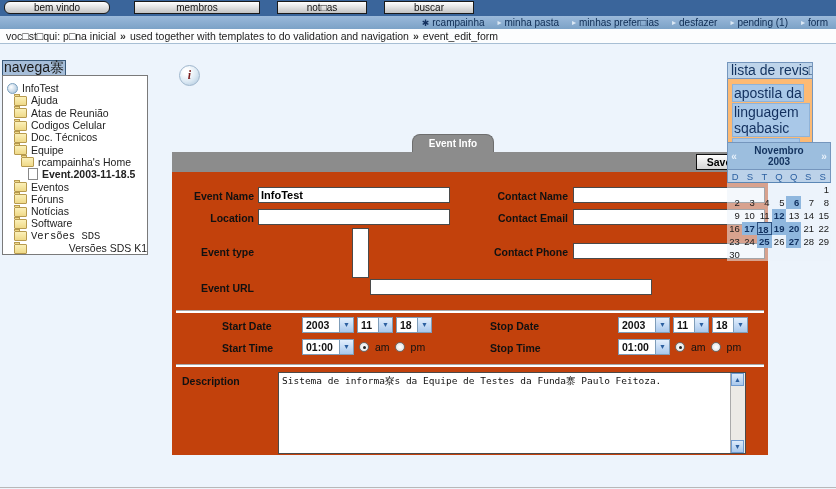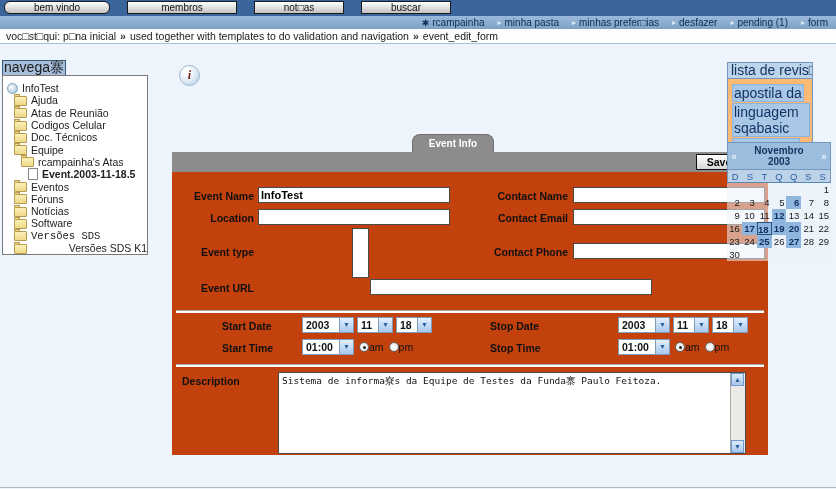--- a/index.html
+++ b/index.html
@@ -2,21 +2,21 @@
 <html><head>
 <meta charset="utf-8">
 <style>
   html,body{margin:0;padding:0;background:#fff;}
   .page{position:relative;width:836px;height:489px;background:#EDF4FC;font-family:"Liberation Sans",sans-serif;overflow:hidden;}
 
   
   .topbar{position:absolute;left:0;top:0;width:836px;height:16px;background:#3A659B;}
   .topbtn{position:relative;float:left;height:13px;margin-top:1px;border:1px solid #1a1a1a;background:linear-gradient(#ffffff,#c3c3c3);font-size:10px;line-height:11px;text-align:center;color:#111;padding:0;font-family:"Liberation Sans",sans-serif;cursor:pointer;}
   .topbtn:nth-child(1){width:106px;margin-left:4px;border-radius:6px;}
-  .topbtn:nth-child(2){width:110px;margin-left:17px;}
+  .topbtn:nth-child(2){width:126px;margin-left:24px;}
   .topbtn:nth-child(3){width:90px;margin-left:17px;}
   .topbtn:nth-child(4){width:90px;margin-left:17px;}
 
   
   .userbar{position:absolute;left:0;top:16px;width:836px;height:13px;background:linear-gradient(#9BB9DA,#7BA2C7);display:flex;justify-content:flex-end;align-items:center;gap:13px;padding-right:8px;box-sizing:border-box;font-size:10px;color:#0d2b52;}
   .ub-link{display:flex;align-items:center;gap:3px;cursor:pointer;white-space:nowrap;}
   .ub-icon{font-size:8px;color:#DDE9F5;}
   .ub-icon.user-star{color:#13305e;font-size:9px;}
 
   
@@ -68,21 +68,21 @@
   .tinput{position:absolute;height:16px;background:#fff;border:1px solid #4a4a4a;font-size:11px;padding:0 2px;box-sizing:border-box;font-family:"Liberation Sans",sans-serif;outline:none;}
   #inp-event-name{font-weight:bold;}
   .listbox{position:absolute;background:#fff;border:1px solid #4a4a4a;box-sizing:border-box;cursor:pointer;}
   .fsep{position:absolute;height:2px;background:#fff;border-top:1px solid #a9a9a9;}
 
   .grp{position:absolute;display:flex;gap:3px;align-items:center;}
   .xpsel{display:flex;height:16px;background:#fff;border:1px solid #7F9DB9;box-sizing:border-box;font-size:10.5px;cursor:pointer;}
   .xpsel .v{flex:1;padding:0 3px;line-height:14px;font-weight:bold;color:#111;}
   .xpsel .b{width:13px;background:linear-gradient(#E3EFFD,#A9C8EC);border-left:1px solid #7F9DB9;color:#2b5fa0;font-size:7px;line-height:13px;text-align:center;}
   .w52{width:52px;} .w36{width:36px;}
-  .radio{display:flex;align-items:center;gap:0;font-size:10.5px;color:#111;cursor:pointer;}
+  .radio{display:flex;align-items:center;gap:6px;font-size:10.5px;color:#111;cursor:pointer;}
   .rcirc{width:10px;height:10px;border-radius:50%;border:1px solid #6a6a6a;background:radial-gradient(#fff,#ddd);position:relative;box-sizing:border-box;}
   .rcirc.on::after{content:"";position:absolute;left:2.5px;top:2.5px;width:3px;height:3px;border-radius:50%;background:#222;}
 
   .descbox{position:absolute;left:106px;top:200px;width:468px;height:82px;background:#fff;border:1px solid #4a4a4a;box-sizing:border-box;cursor:text;}
   .desc-text{position:absolute;left:3px;top:2px;right:16px;bottom:1px;font-family:"DejaVu Sans Mono",monospace;font-size:9.5px;line-height:11px;color:#111;overflow:hidden;white-space:pre-wrap;}
   .desc-scroll{position:absolute;right:0;top:0;width:14px;bottom:0;background:#ECEAE6;border-left:1px solid #aaa;}
   .sarrow{position:absolute;left:0;width:13px;height:13px;background:linear-gradient(#DDEBFB,#A9C8EC);border:1px solid #6f9bd1;box-sizing:border-box;color:#2b5fa0;font-size:7px;text-align:center;line-height:11px;cursor:pointer;}
   .sarrow.up{top:0;} .sarrow.down{bottom:0;}
 
   .bottomline{position:absolute;left:0;top:487px;width:836px;height:1px;background:#b8b8b8;}
@@ -150,21 +150,21 @@
         <div class="tree-item" style="padding-left: 11px;">
           <span class="icon-folder"></span>
           <span class="tree-label">Doc. Técnicos</span>
         </div>
         <div class="tree-item" style="padding-left: 11px;">
           <span class="icon-folder"></span>
           <span class="tree-label">Equipe</span>
         </div>
         <div class="tree-item" style="padding-left: 18px;">
           <span class="icon-folder"></span>
-          <span class="tree-label">rcampainha's Atas</span>
+          <span class="tree-label">rcampainha's Home</span>
         </div>
         <div class="tree-item bold" style="padding-left: 25px;">
           <span class="icon-doc"></span>
           <span class="tree-label">Event.2003-11-18.5</span>
         </div>
         <div class="tree-item" style="padding-left: 11px;">
           <span class="icon-folder"></span>
           <span class="tree-label">Eventos</span>
         </div>
         <div class="tree-item" style="padding-left: 11px;">

